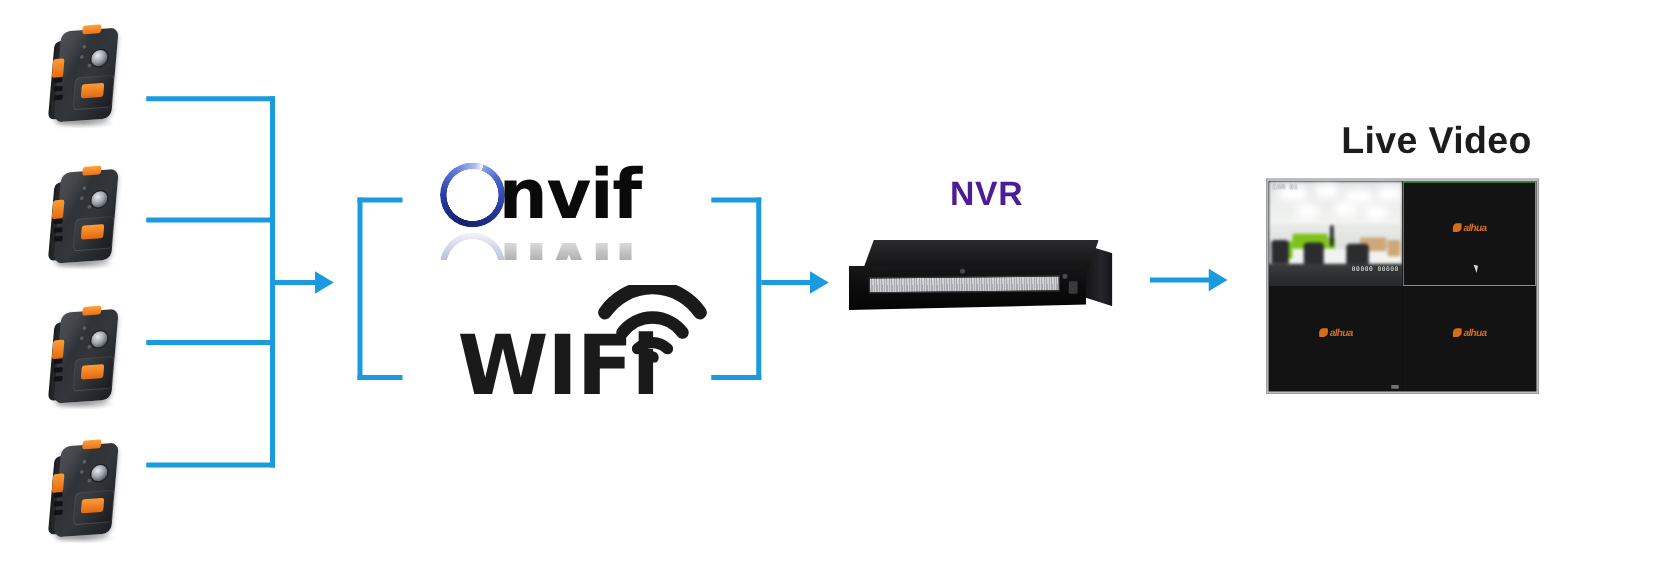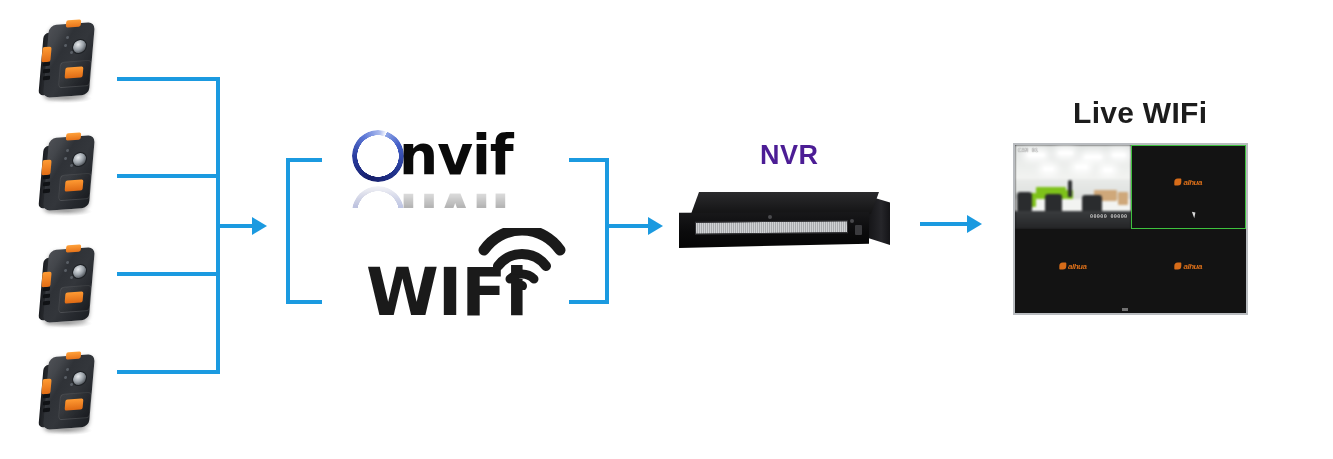--- a/index.html
+++ b/index.html
@@ -253,21 +253,21 @@
     position: absolute;
     left: 1073px; top: 96px;
     font-size: 30px;
     font-weight: bold;
     color: #1c1c1c;
     letter-spacing: .3px;
   }
   #monitor {
     position: absolute;
     left: 1013px; top: 143px;
-    width: 235px; height: 172px;
+    width: 218px; height: 172px;
     background: #0a0a0a;
     border: 2px solid #b9bcc0;
     display: grid;
     grid-template-columns: 1fr 1fr;
     grid-template-rows: 1fr 1fr;
     box-sizing: border-box;
   }
   .pane {
     position: relative;
     overflow: hidden;
@@ -481,21 +481,21 @@
     <div class="nvr-front"></div>
     <div class="nvr-mesh"></div>
     <div class="nvr-led" style="left:89px; top:23px;"></div>
     <div class="nvr-led" style="left:171px; top:27px;"></div>
     <div class="nvr-btn"></div>
   </div>
 
   <div class="wire" style="left:920px; top:222px; width:50px; height:4px;"></div>
   <div class="arrow-head" style="left:967px; top:215px;"></div>
 
-  <div id="live-label">Live WIFi</div>
+  <div id="live-label">Live Video</div>
 
   <div id="monitor">
 
     <div class="pane">
       <div class="scene-blur">
         <div class="scene"></div>
         <div class="scene-ceiling"></div>
         <div class="scene-light" style="left:10%;  top:10%; width:16%;"></div>
         <div class="scene-light" style="left:37%;  top:7%;  width:13%;"></div>
         <div class="scene-light" style="left:60%;  top:12%; width:15%;"></div>

